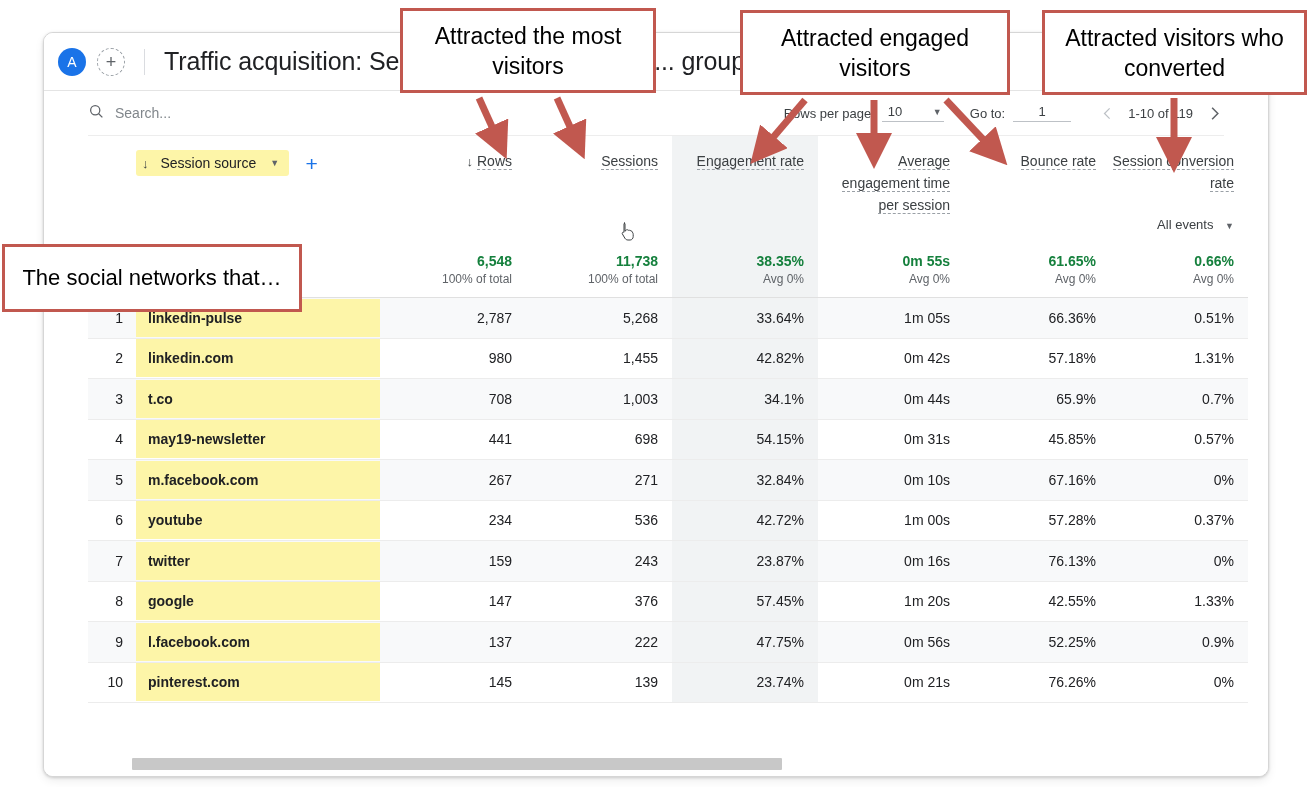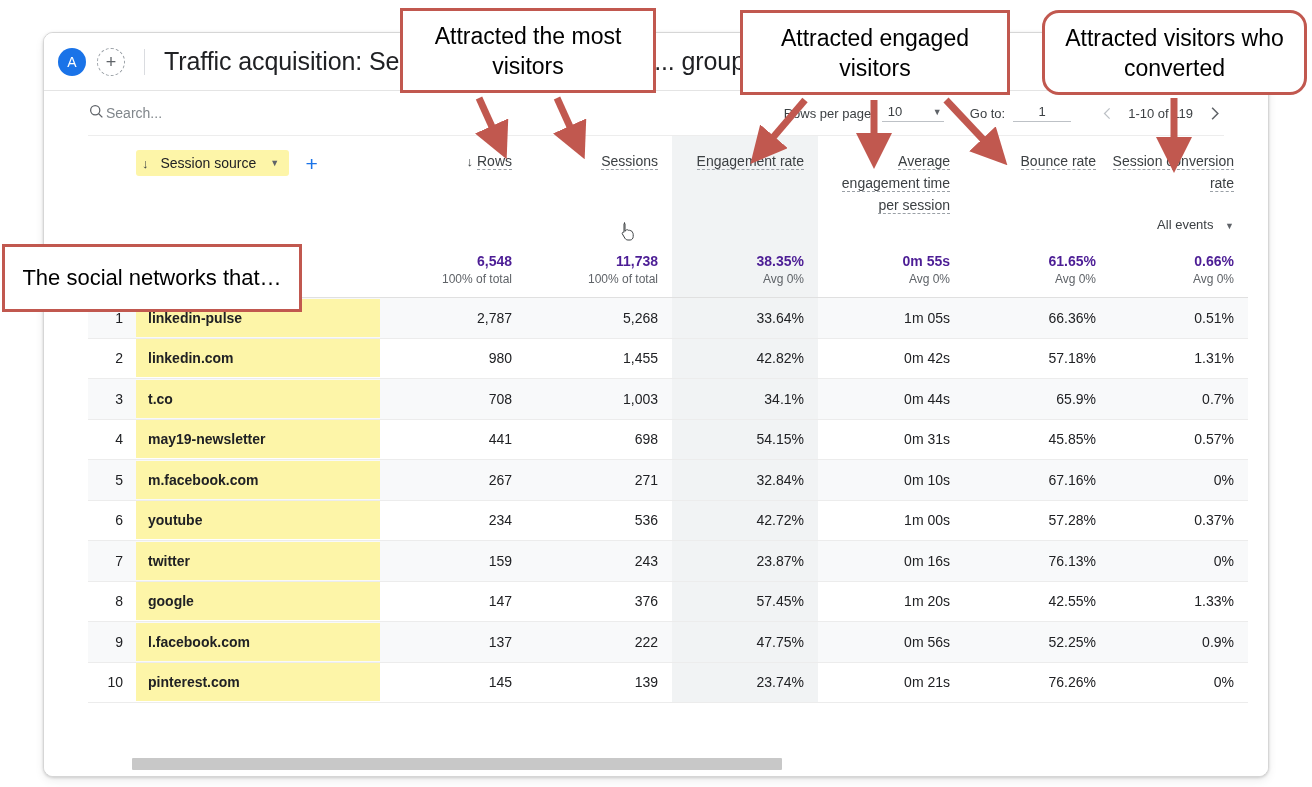--- a/index.html
+++ b/index.html
@@ -59,21 +59,21 @@
 
   
   .card { position: relative; height: 686px; background: #fff; }
 
   .toolbar {
     position: relative; height: 45px;
     display: flex; align-items: center;
     border-bottom: 1px solid #ededed;
     margin: 0 44px 0 44px;
   }
-  .search-wrap { display: flex; align-items: center; gap: 1px; }
+  .search-wrap { display: flex; align-items: center; gap: 10px; }
   .search-input {
     border: none; outline: none; background: transparent;
     font-family: "Liberation Sans", sans-serif;
     font-size: 14px; color: #5f6368; width: 200px;
   }
   .search-input::placeholder { color: #80868b; }
 
   .pager { margin-left: auto; display: flex; align-items: center; gap: 0; font-size: 13px; color: #3c4043; }
   .pager-label { color: #3c4043; }
   .rpp-select {
@@ -122,21 +122,21 @@
     display: inline; font-size: 14px; color: #3c4043;
     border-bottom: 1px dashed #9aa0a6; line-height: 22px;
     box-decoration-break: clone; -webkit-box-decoration-break: clone;
   }
   .sortarrow { color: #3c4043; font-size: 13px; margin-right: 4px; }
   .subselect { margin-top: 23px; font-size: 13px; color: #3c4043; white-space: nowrap; }
   .subselect .caret { font-size: 9px; color: #5f6368; margin-left: 8px; }
   .col-shaded { background: #f1f3f4 !important; text-align: right; }
 
   tr.totals td { padding: 9px 14px 11px 0; text-align: right; background: #fff; }
-  tr.totals .big { font-size: 14px; color: #4c1d95; font-weight: 700; }
+  tr.totals .big { font-size: 14px; color: #15803d; font-weight: 700; }
   tr.totals .sub { font-size: 12px; color: #5f6368; margin-top: 3px; }
   tr.totals td.col-shaded { background: #f1f3f4 !important; }
   .totals-sep td { border-bottom: 1px solid #e0e0e0; }
 
   tbody.rows tr { height: 40.5px; }
   tbody.rows td { font-size: 14px; color: #202124; border-bottom: 1px solid #ececec; }
   tbody.rows tr:nth-child(odd) td { background: #f8f9fa; }
   tbody.rows tr:nth-child(even) td { background: #ffffff; }
   tbody.rows tr:nth-child(odd) td.col-shaded { background: #eef0f1; }
   tbody.rows tr:nth-child(even) td.col-shaded { background: #f1f3f4; }
@@ -446,17 +446,17 @@
       <path d="M874,100 L874,148"></path>
       <path d="M946,100 L993,150"></path>
       <path d="M1174,98 L1174,152"></path>
     </g>
   </svg>
 
   <div class="callout" style="left:400px; top:8px; width:256px; height:85px;">Attracted the most visitors</div>
 
   <div class="callout" style="left:740px; top:10px; width:270px; height:85px;">Attracted engaged visitors</div>
 
-  <div class="callout" style="left:1042px; top:10px; width:265px; height:85px;border-radius:17px;">Attracted visitors who converted</div>
+  <div class="callout" style="left:1042px; top:10px; width:265px; height:85px;">Attracted visitors who converted</div>
 
   <div class="callout small" style="left:2px; top:244px; width:300px; height:68px;">The social networks that…</div>
 
 </div>
 
 </body></html>

